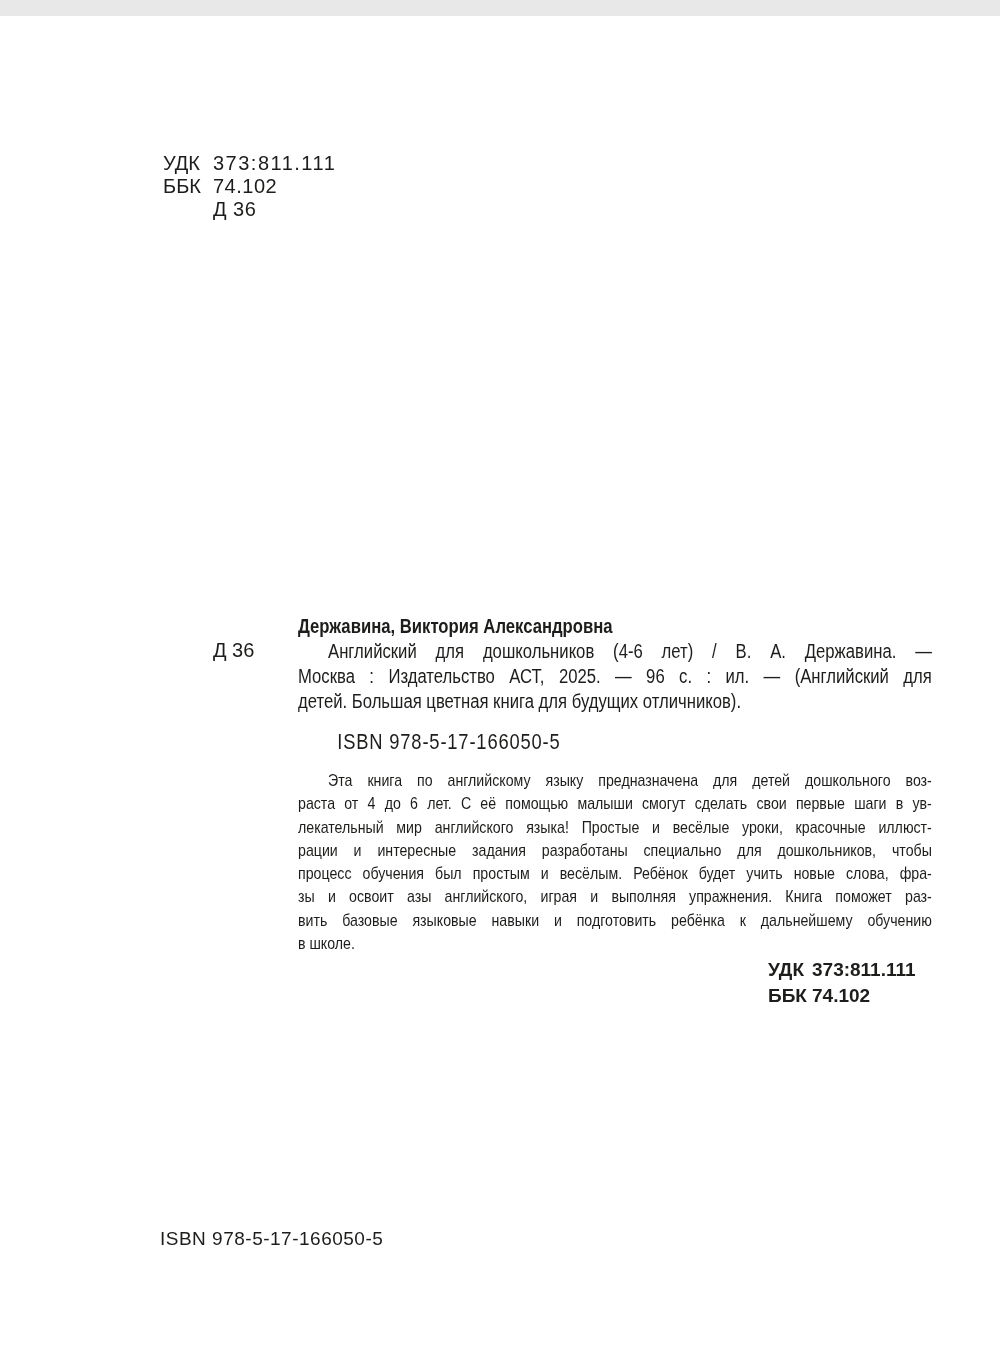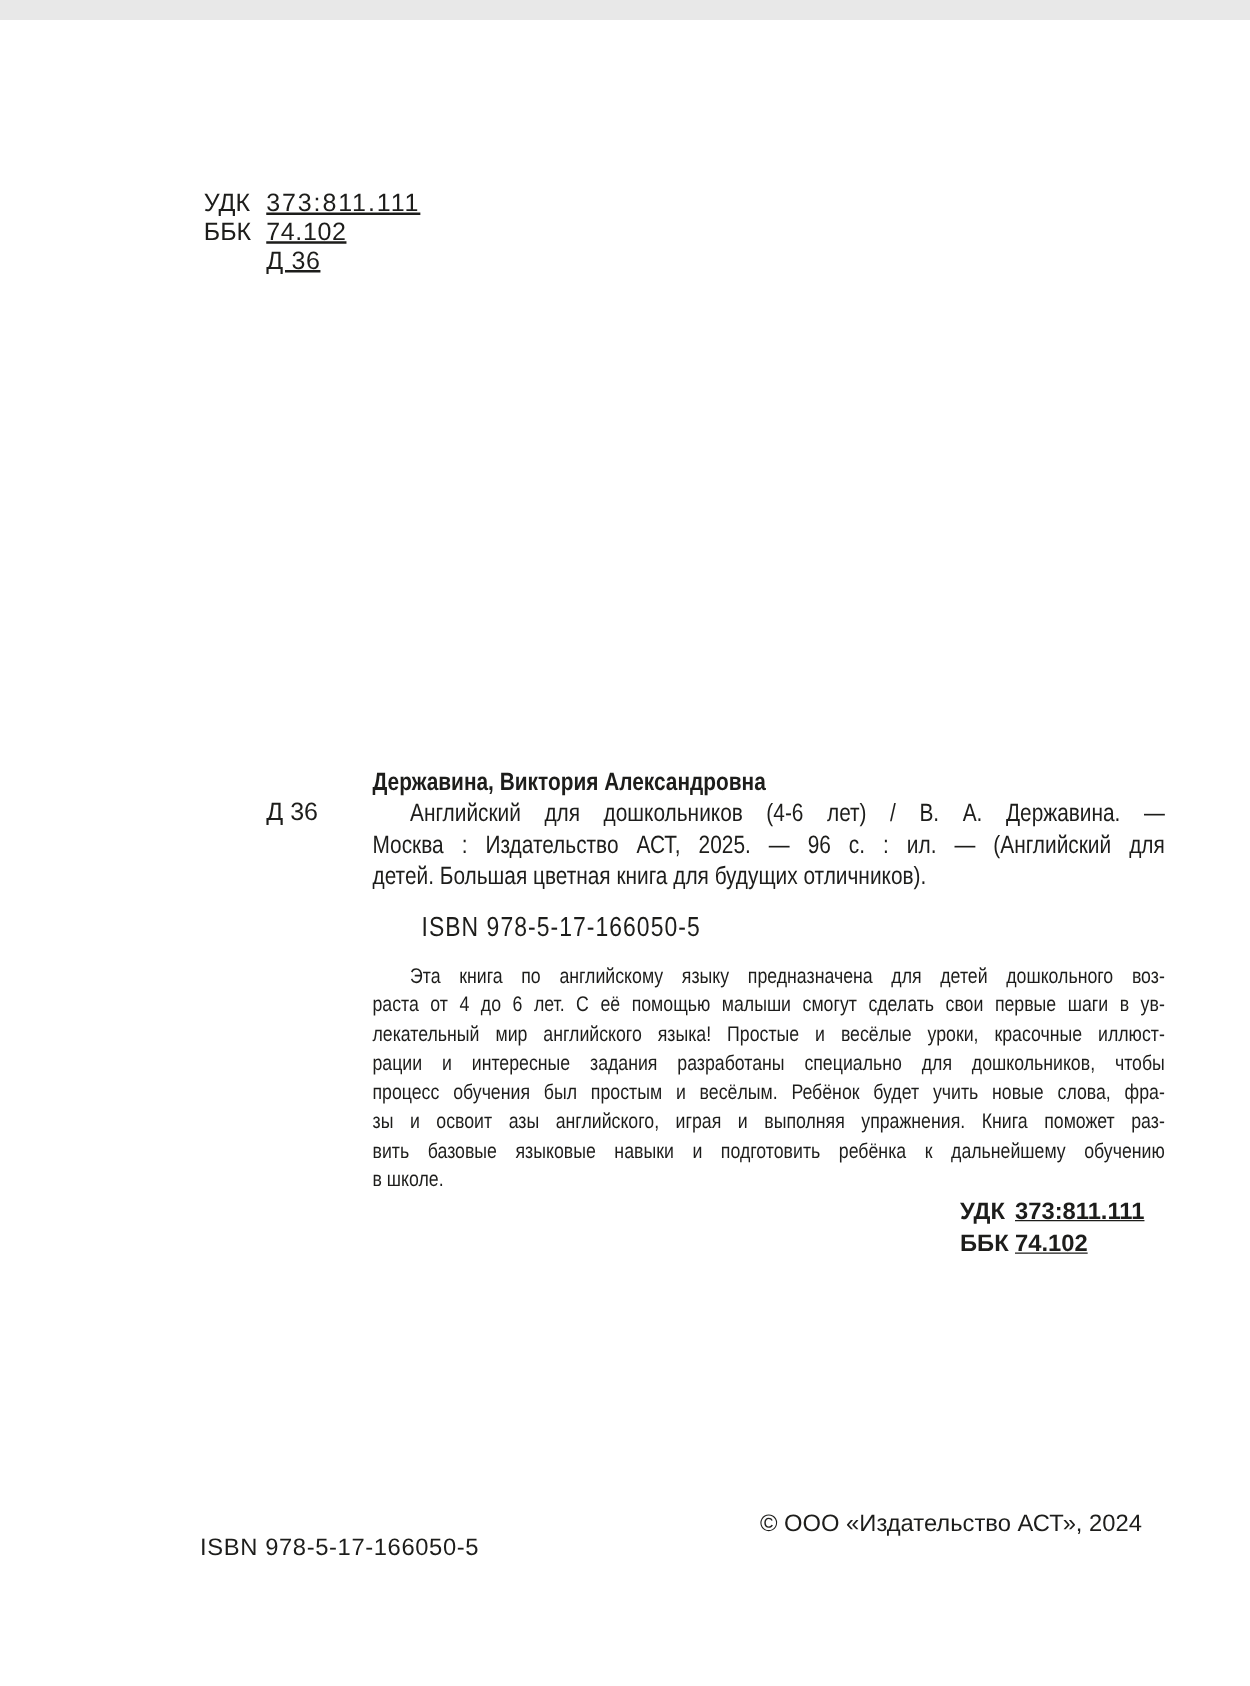--- a/index.html
+++ b/index.html
@@ -21,21 +21,21 @@
   
   .top-udc {
     position: absolute;
     left: 163px;
     top: 136px;
     font-size: 20px;
     line-height: 23px;
   }
   .udc-row { display: flex; }
   .udc-row .lbl { width: 50px; flex: 0 0 50px; }
-  .udc-row .val { letter-spacing: 1.5px; text-decoration: underline; }
+  .udc-row .val { letter-spacing: 1.5px; }
   .udc-row .val.plain { letter-spacing: 0.5px; }
 
   
   .mid-code {
     position: absolute;
     left: 213px;
     top: 622px;
     font-size: 20px;
     line-height: 25px;
   }
@@ -154,16 +154,15 @@
       <span class="val">373:811.111</span>
     </div>
     <div class="udc-row">
       <span class="lbl">ББК</span>
       <span class="val">74.102</span>
     </div>
   </div>
 
   <div class="footer-isbn">ISBN 978-5-17-166050-5</div>
   <div class="footer-copyright">
-    <div>© ООО «Издательство АСТ», 2024</div>
   </div>
 
 </div>
 
 </body></html>

